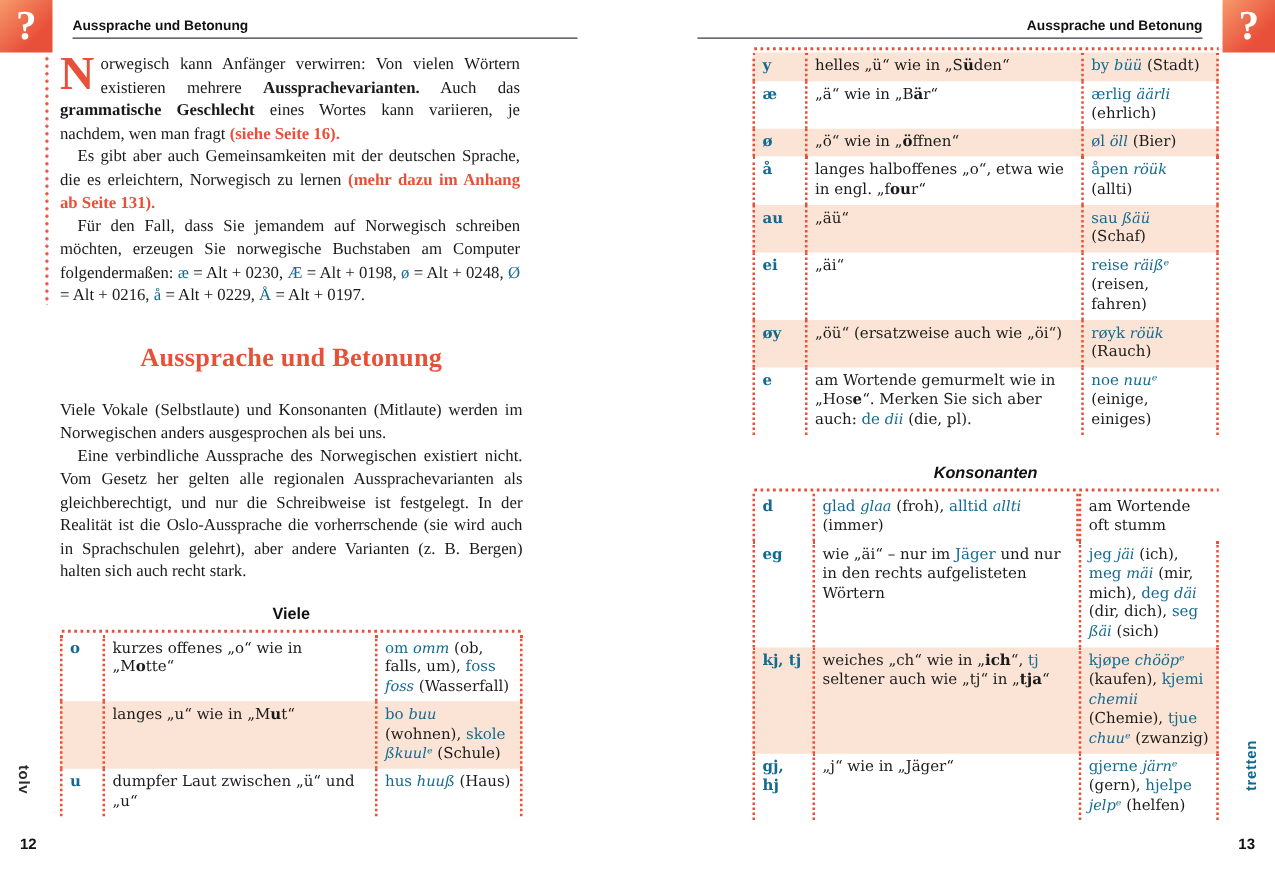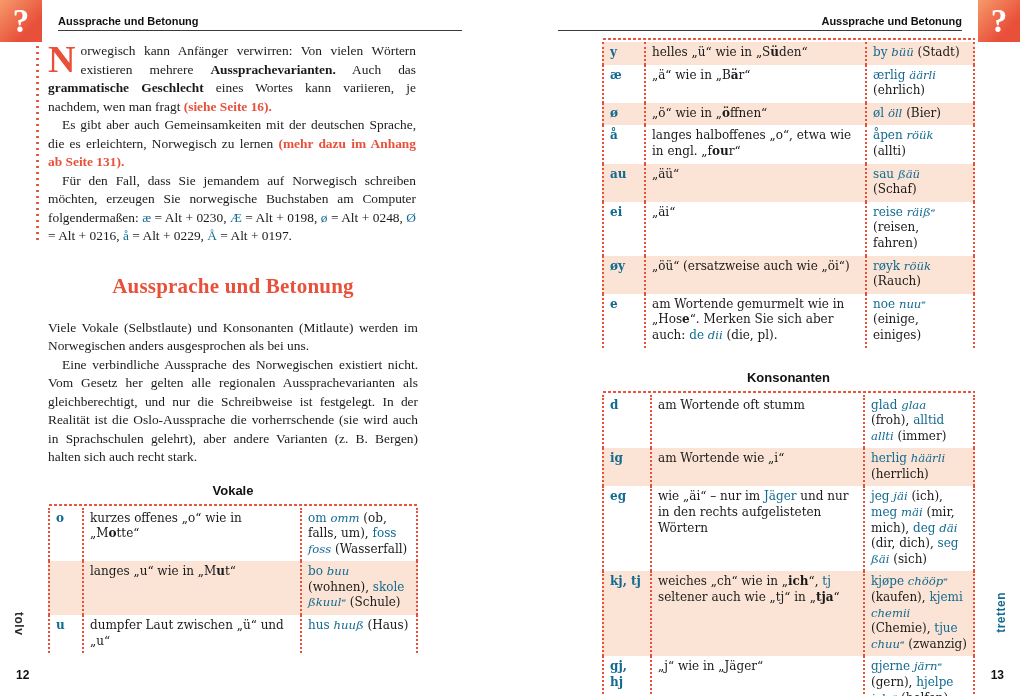--- a/index.html
+++ b/index.html
@@ -48,21 +48,21 @@
   .seg-b{font-weight:bold;}
   .seg-ab{font-weight:bold;color:var(--accent);margin-top:24px;}
   .seg-bb{font-weight:normal;color:var(--blue);}
   .seg-bi{font-style:italic;color:var(--blue);font-family:"DejaVu Serif","Liberation Serif",serif;font-size:0.97em;}
 
   .section-title{margin:28px 0 20px;text-align:center;color:var(--accent);
                  font-size:21px;font-weight:bold;letter-spacing:0.2px;
                  font-family:"Liberation Serif",serif;}
   .sub-heading{margin:16px 0 5px;text-align:center;color:#111;
                font-family:"Liberation Sans",sans-serif;font-size:13px;font-weight:bold;}
-  .sub-heading.kons{margin-top:22px;}
+  .sub-heading.kons{margin-top:22px;font-style:italic;}
 
   .dotted-h{height:4px;background-image:radial-gradient(circle,var(--accent) 1.1px,transparent 1.4px);
             background-size:5px 4px;background-repeat:repeat-x;background-position:left center;margin-bottom:1px;}
 
   
   .ptable{font-family:"DejaVu Serif","Liberation Serif",serif;font-size:12px;line-height:1.3;}
   .trow{display:grid;}
   .vtable-left .trow{grid-template-columns:34px 1fr 118px;}
   .vtable-right .trow{grid-template-columns:42px 1fr 110px;}
   .ktable .trow{grid-template-columns:48px 1fr 112px;}
@@ -99,21 +99,21 @@
         <p class="para"><span class="dropcap">N</span><span><span class="seg-n">orwegisch kann Anfänger verwirren: Von vielen Wörtern existieren mehrere </span><span class="seg-b">Aussprachevarianten.</span><span class="seg-n"> Auch das </span><span class="seg-b">grammatische Geschlecht</span><span class="seg-n"> eines Wortes kann variieren, je nachdem, wen man fragt </span><span class="seg-ab">(siehe Seite 16).</span></span></p>
         <p class="para indent"><span class="seg-n">Es gibt aber auch Gemeinsamkeiten mit der deutschen Sprache, die es erleichtern, Norwegisch zu lernen </span><span class="seg-ab">(mehr dazu im Anhang ab Seite 131).</span></p>
         <p class="para indent"><span class="seg-n">Für den Fall, dass Sie jemandem auf Norwegisch schreiben möchten, erzeugen Sie norwegische Buchstaben am Computer folgendermaßen: </span><span class="seg-bb">æ</span><span class="seg-n"> = Alt + 0230, </span><span class="seg-bb">Æ</span><span class="seg-n"> = Alt + 0198, </span><span class="seg-bb">ø</span><span class="seg-n"> = Alt + 0248, </span><span class="seg-bb">Ø</span><span class="seg-n"> = Alt + 0216, </span><span class="seg-bb">å</span><span class="seg-n"> = Alt + 0229, </span><span class="seg-bb">Å</span><span class="seg-n"> = Alt + 0197.</span></p>
       </div>
 
       <h1 class="section-title">Aussprache und Betonung</h1>
 
       <p class="para"><span class="seg-n">Viele Vokale (Selbstlaute) und Konsonanten (Mitlaute) werden im Norwegischen anders ausgesprochen als bei uns.</span></p>
       <p class="para indent"><span class="seg-n">Eine verbindliche Aussprache des Norwegischen existiert nicht. Vom Gesetz her gelten alle regionalen Aussprachevarianten als gleichberechtigt, und nur die Schreibweise ist festgelegt. In der Realität ist die Oslo-Aussprache die vorherrschende (sie wird auch in Sprachschulen gelehrt), aber andere Varianten (z. B. Bergen) halten sich auch recht stark.</span></p>
 
-      <h2 class="sub-heading">Vokale</h2>
+      <h2 class="sub-heading">Viele</h2>
       <div class="dotted-h"></div>
       <div class="ptable vtable-left">
           <div class="trow">
             <div class="tcell letter">o</div>
             <div class="tcell desc"><span class="seg-n">kurzes offenes „o“ wie in „M</span><span class="seg-b">o</span><span class="seg-n">tte“</span></div>
             <div class="tcell ex"><span class="seg-bb">om</span><span class="seg-n"> </span><span class="seg-bi">omm</span><span class="seg-n"> (ob, falls, um), </span><span class="seg-bb">foss</span><span class="seg-n"> </span><span class="seg-bi">foss</span><span class="seg-n"> (Wasserfall)</span></div>
           </div>
           <div class="trow shade">
             <div class="tcell letter"></div>
             <div class="tcell desc"><span class="seg-n">langes „u“ wie in „M</span><span class="seg-b">u</span><span class="seg-n">t“</span></div>
@@ -181,27 +181,22 @@
             <div class="tcell desc"><span class="seg-n">am Wortende gemurmelt wie in „Hos</span><span class="seg-b">e</span><span class="seg-n">“. Merken Sie sich aber auch: </span><span class="seg-bb">de</span><span class="seg-n"> </span><span class="seg-bi">dii</span><span class="seg-n"> (die, pl).</span></div>
             <div class="tcell ex"><span class="seg-bb">noe</span><span class="seg-n"> </span><span class="seg-bi">nuuᵉ</span><span class="seg-n"> (einige, einiges)</span></div>
           </div>
         </div>
 
       <h2 class="sub-heading kons">Konsonanten</h2>
       <div class="dotted-h"></div>
       <div class="ptable ktable">
           <div class="trow">
             <div class="tcell letter">d</div>
+            <div class="tcell ex"><span class="seg-bb">glad</span><span class="seg-n"> </span><span class="seg-bi">glaa</span><span class="seg-n"> (froh), </span><span class="seg-bb">alltid</span><span class="seg-n"> </span><span class="seg-bi">allti</span><span class="seg-n"> (immer)</span></div>
             <div class="tcell desc"><span class="seg-n">am Wortende oft stumm</span></div>
-            <div class="tcell ex"><span class="seg-bb">glad</span><span class="seg-n"> </span><span class="seg-bi">glaa</span><span class="seg-n"> (froh), </span><span class="seg-bb">alltid</span><span class="seg-n"> </span><span class="seg-bi">allti</span><span class="seg-n"> (immer)</span></div>
-          </div>
-          <div class="trow shade">
-            <div class="tcell letter">ig</div>
-            <div class="tcell desc"><span class="seg-n">am Wortende wie „i“</span></div>
-            <div class="tcell ex"><span class="seg-bb">herlig</span><span class="seg-n"> </span><span class="seg-bi">häärli</span><span class="seg-n"> (herrlich)</span></div>
           </div>
           <div class="trow">
             <div class="tcell letter">eg</div>
             <div class="tcell desc"><span class="seg-n">wie „äi“ – nur im </span><span class="seg-bb">Jäger</span><span class="seg-n"> und nur in den rechts aufgelisteten Wörtern</span></div>
             <div class="tcell ex"><span class="seg-bb">jeg</span><span class="seg-n"> </span><span class="seg-bi">jäi</span><span class="seg-n"> (ich), </span><span class="seg-bb">meg</span><span class="seg-n"> </span><span class="seg-bi">mäi</span><span class="seg-n"> (mir, mich), </span><span class="seg-bb">deg</span><span class="seg-n"> </span><span class="seg-bi">däi</span><span class="seg-n"> (dir, dich), </span><span class="seg-bb">seg</span><span class="seg-n"> </span><span class="seg-bi">ßäi</span><span class="seg-n"> (sich)</span></div>
           </div>
           <div class="trow shade">
             <div class="tcell letter">kj, tj</div>
             <div class="tcell desc"><span class="seg-n">weiches „ch“ wie in „</span><span class="seg-b">ich</span><span class="seg-n">“, </span><span class="seg-bb">tj</span><span class="seg-n"> seltener auch wie „tj“ in „</span><span class="seg-b">tja</span><span class="seg-n">“</span></div>
             <div class="tcell ex"><span class="seg-bb">kjøpe</span><span class="seg-n"> </span><span class="seg-bi">chööpᵉ</span><span class="seg-n"> (kaufen), </span><span class="seg-bb">kjemi</span><span class="seg-n"> </span><span class="seg-bi">chemii</span><span class="seg-n"> (Chemie), </span><span class="seg-bb">tjue</span><span class="seg-n"> </span><span class="seg-bi">chuuᵉ</span><span class="seg-n"> (zwanzig)</span></div>

